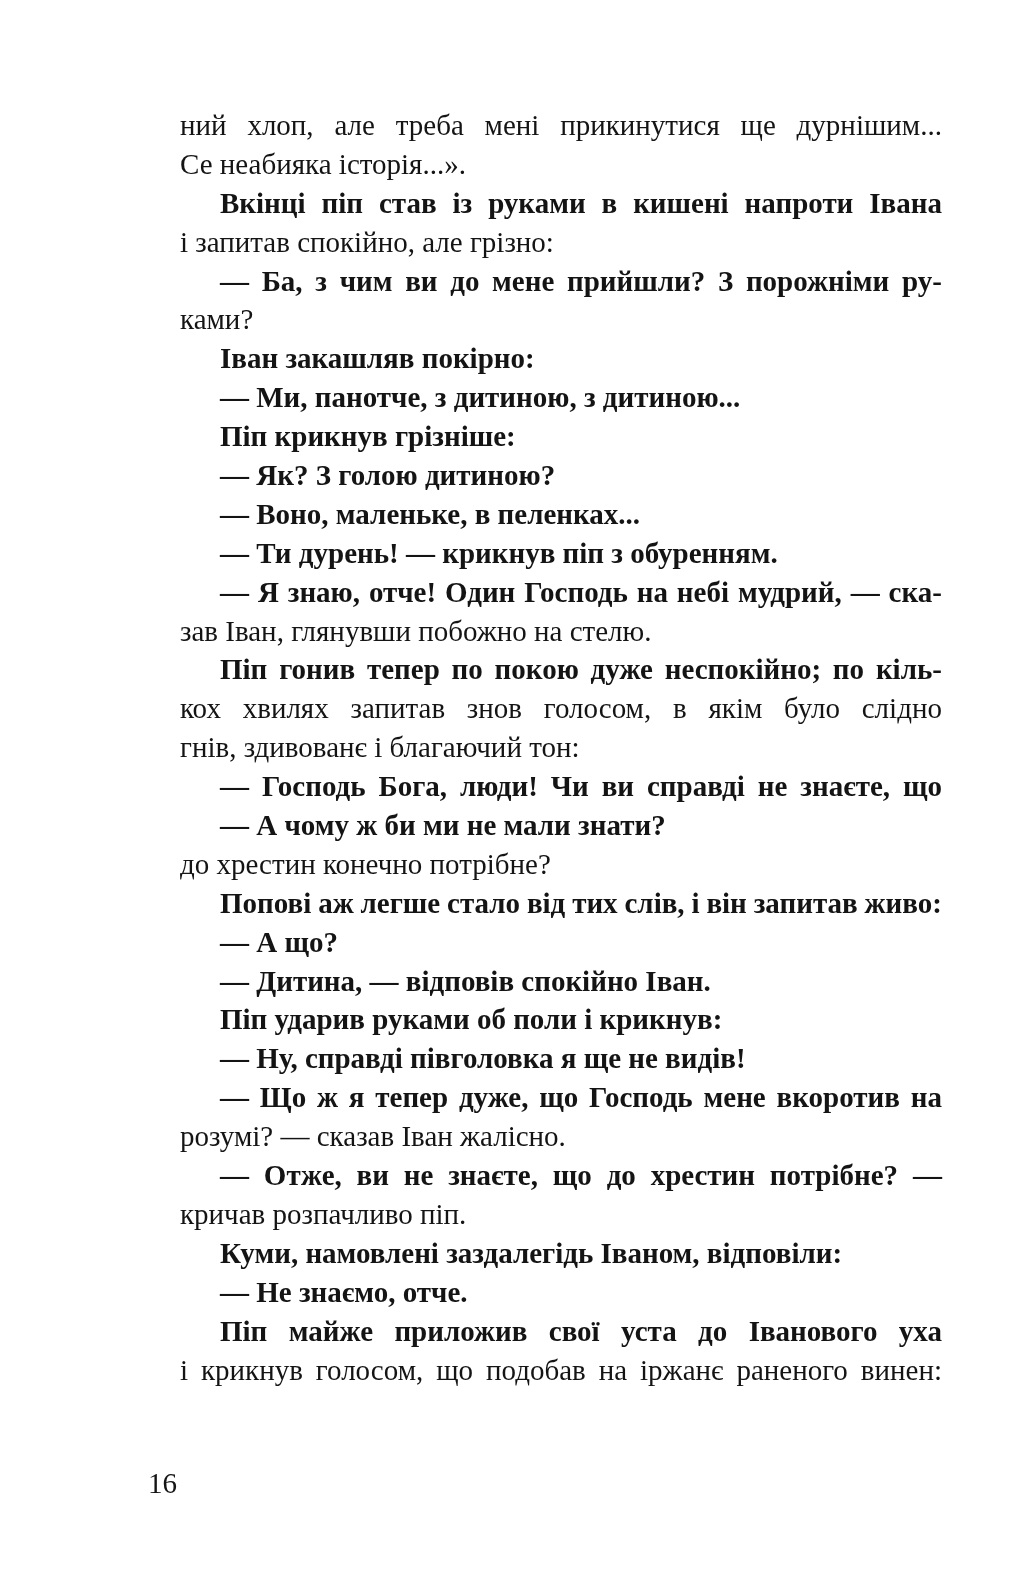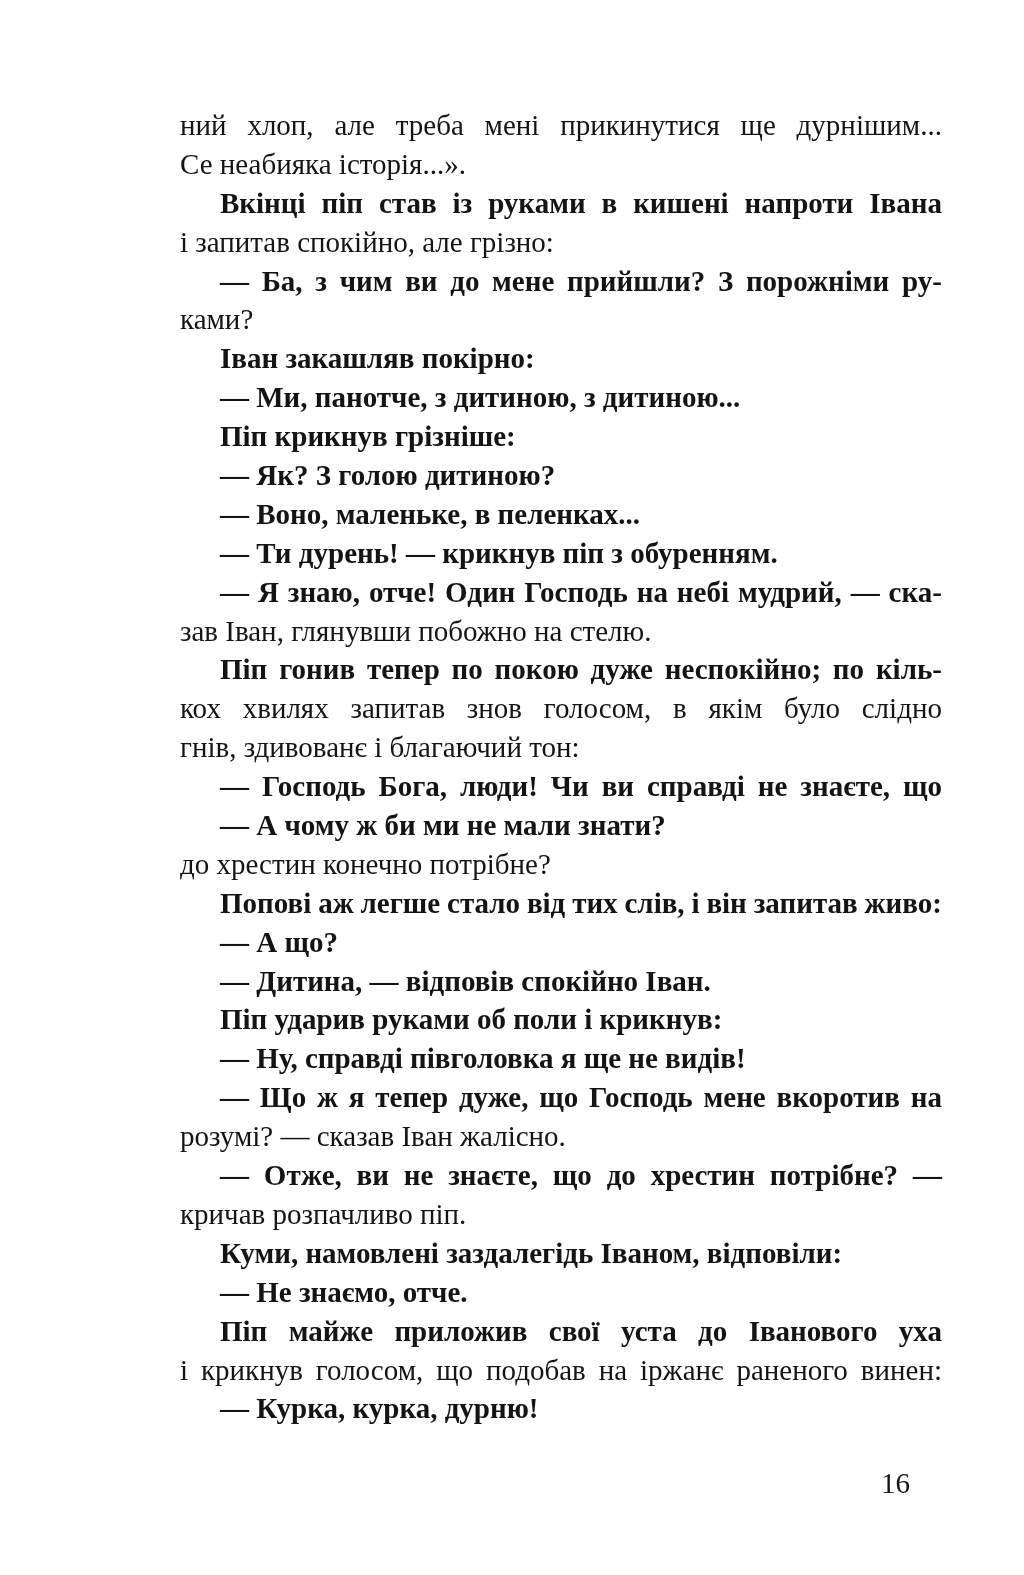--- a/index.html
+++ b/index.html
@@ -42,21 +42,21 @@
     width: 100%;
   }
   .line.justify span {
     flex: 0 0 auto;
   }
   .folio {
     position: absolute;
     left: 148px;
     top: 1464px;
     width: 762px;
-    text-align: right;
+    text-align: left;
     font-size: 29px;
     line-height: 38.9px;
   }
 </style>
 </head>
 <body>
 
 <div class="page">
   <div class="text-block" id="text-block">
       <div class="line justify">
@@ -213,16 +213,15 @@
         <span>і</span>
         <span>крикнув</span>
         <span>голосом,</span>
         <span>що</span>
         <span>подобав</span>
         <span>на</span>
         <span>іржанє</span>
         <span>раненого</span>
         <span>винен:</span>
       </div>
-      <div class="line indent">— Курка, курка, дурню!</div>
     </div>
   <div class="folio">16</div>
 </div>
 
 </body></html>

